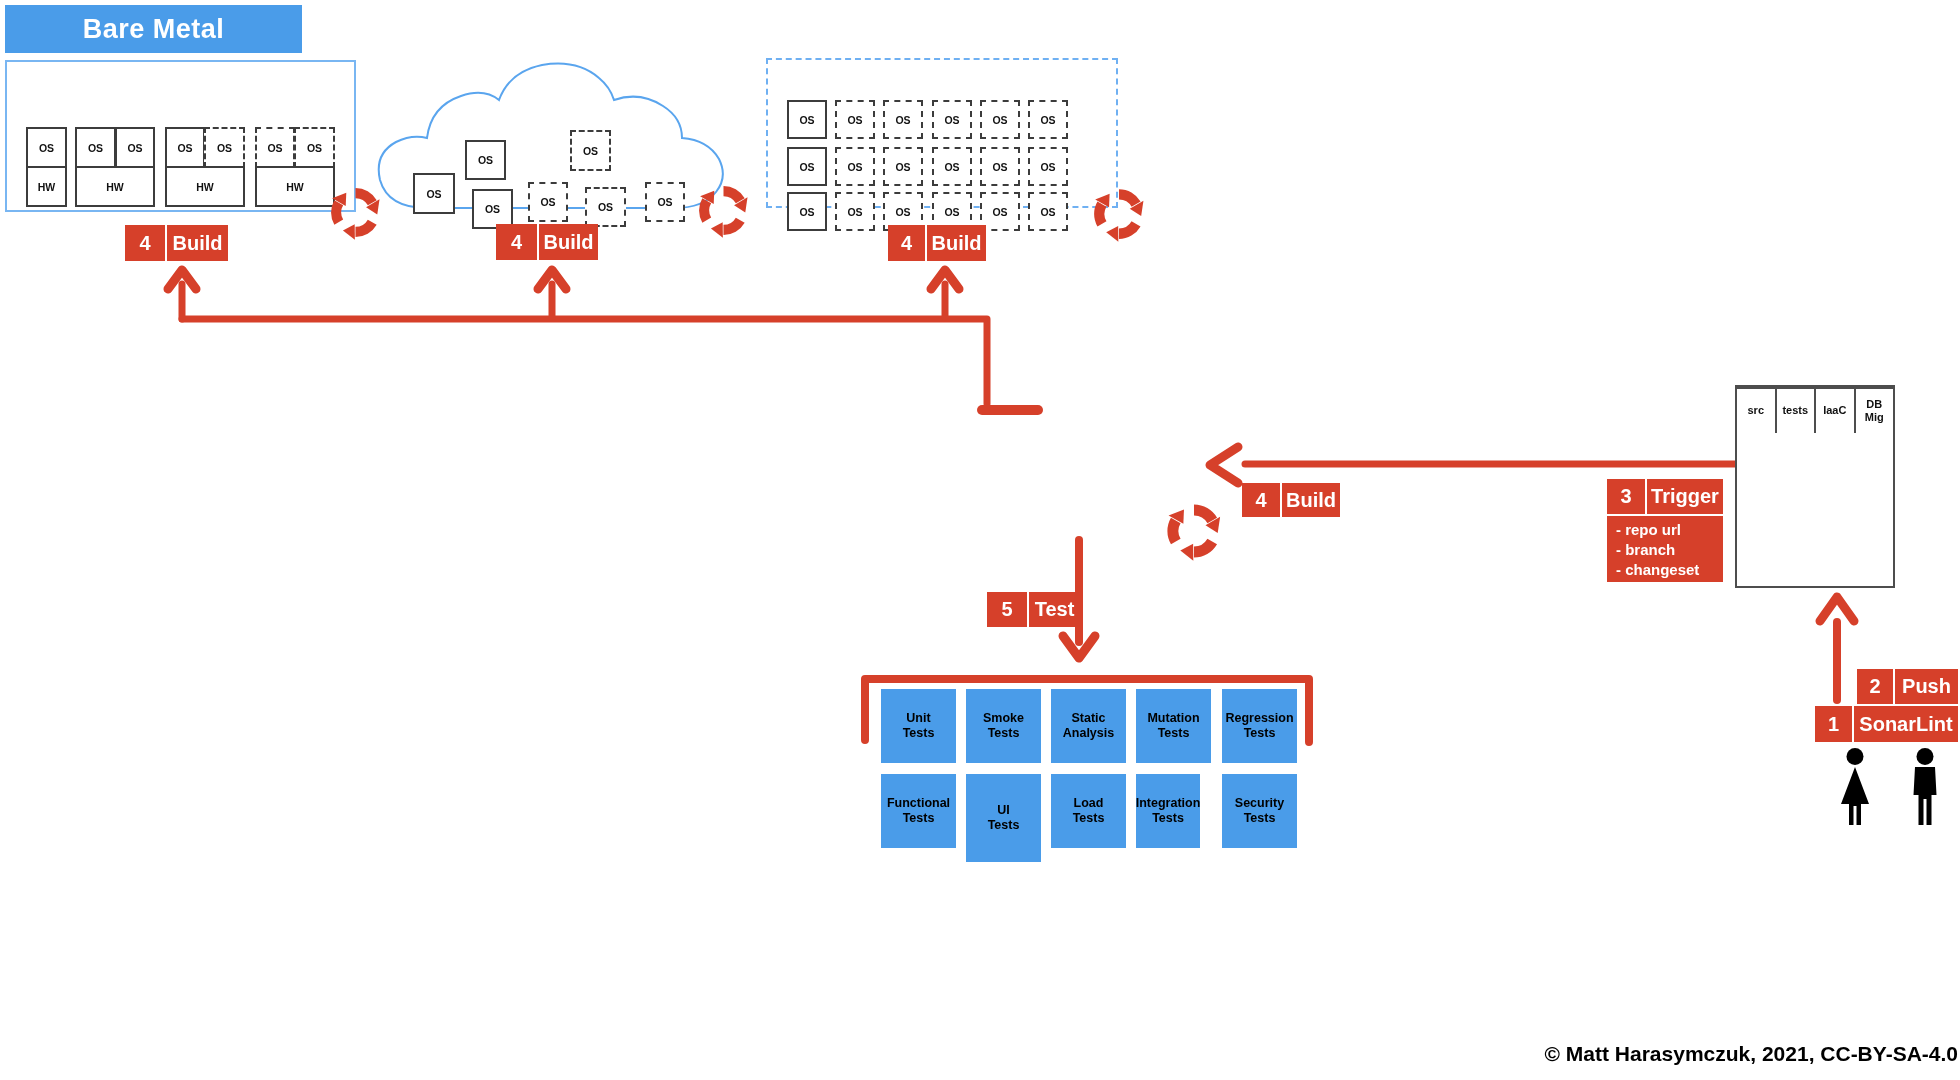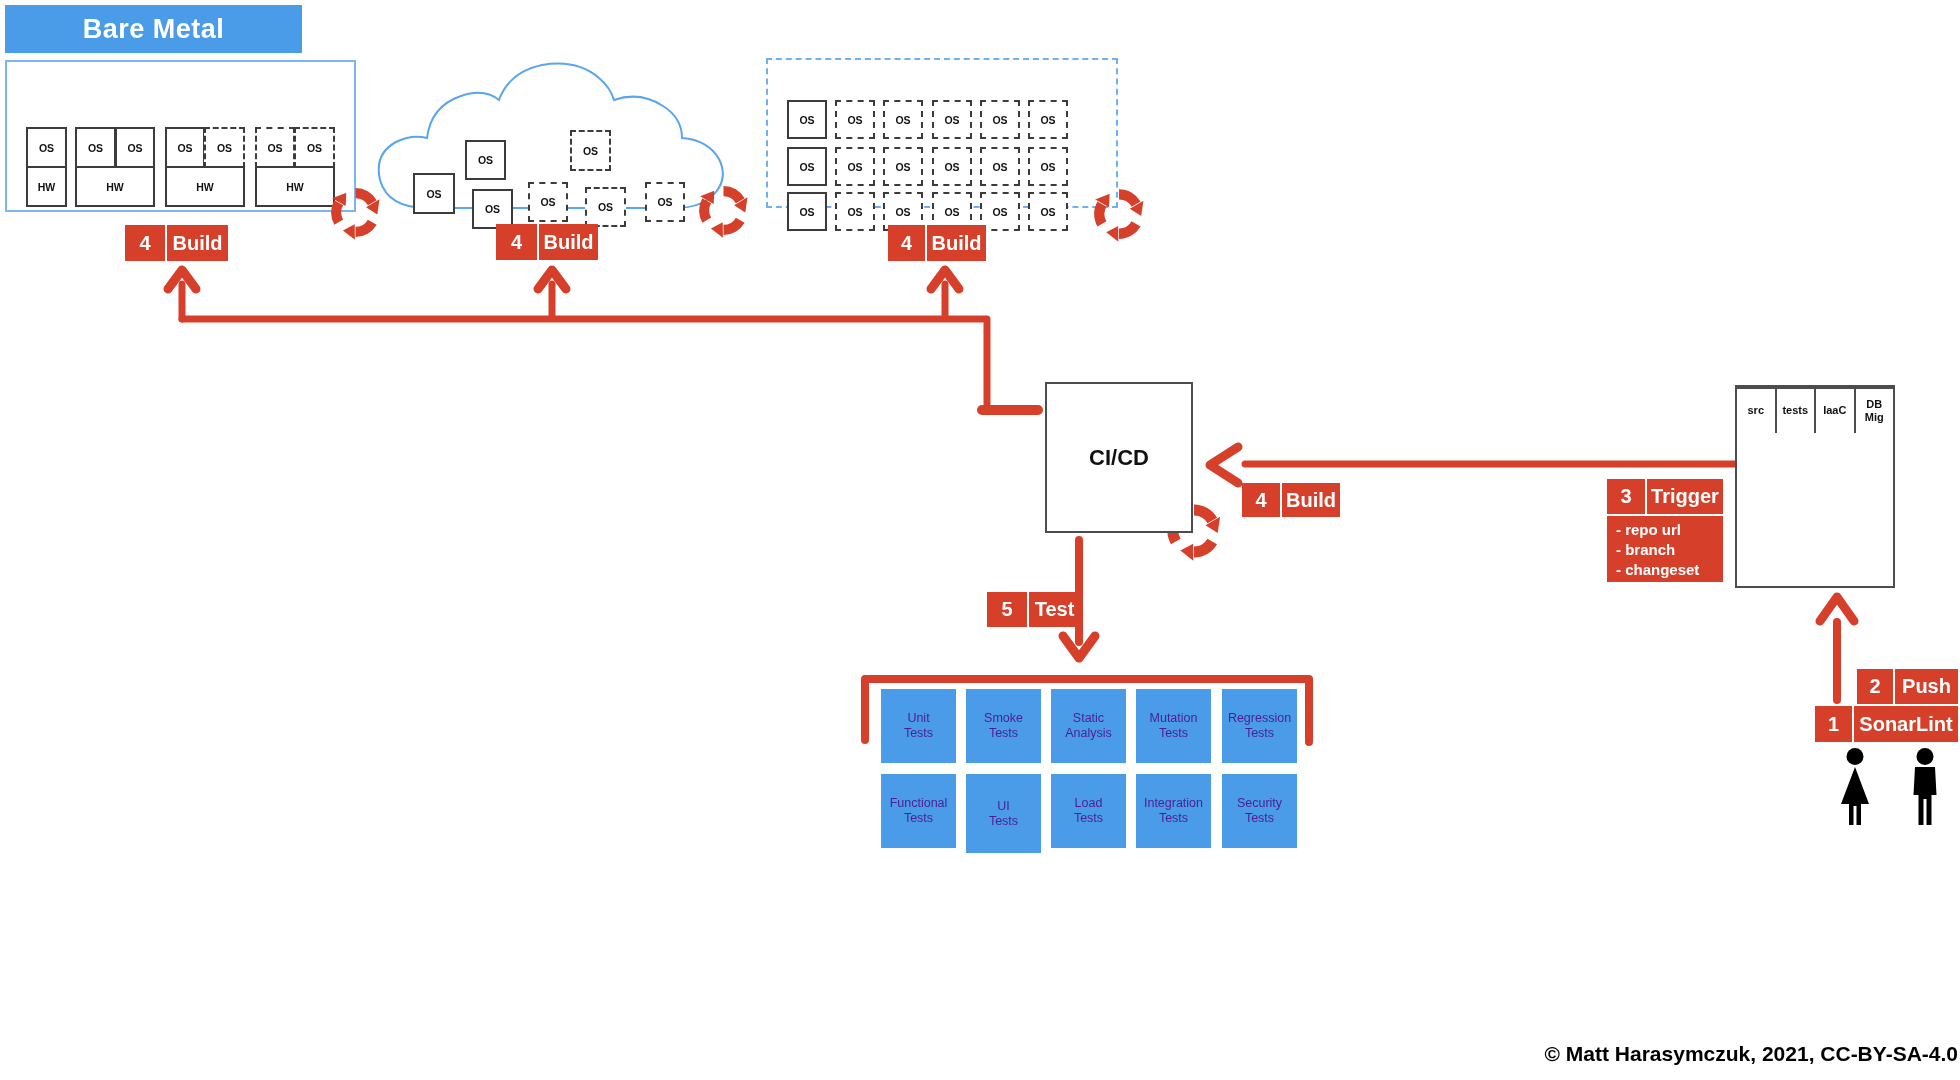--- a/index.html
+++ b/index.html
@@ -20,21 +20,21 @@
   .rpanel{background:#d6402a;color:#fff;font-weight:bold;font-size:15px;
        display:flex;flex-direction:column;justify-content:center;gap:3px;padding-left:9px;}
   .plainbox{border:2px solid #4d4d4d;background:#fff;}
   .cicd-text,.vcs-text{display:flex;flex-direction:column;align-items:center;justify-content:center;
        font-weight:bold;font-size:22px;line-height:1.35;color:#111;}
   .vcs-cells{display:flex;border-top:2px solid #4d4d4d;}
   .vcs-cells .vcell{flex:1;border-right:2px solid #4d4d4d;display:flex;align-items:center;
        justify-content:center;text-align:center;font-weight:bold;font-size:11px;line-height:1.2;
        padding:2px;box-sizing:border-box;}
   .vcs-cells .vcell:last-child{border-right:none;}
-  .testbox{background:#4a9ce9;color:#4c1d95;font-weight:normal;font-size:12.5px;line-height:1.2;
+  .testbox{background:#4a9ce9;color:#000000;font-weight:bold;font-size:12.5px;line-height:1.2;
        display:flex;flex-direction:column;align-items:center;justify-content:center;text-align:center;}
   .copyright{font-weight:bold;font-size:21px;color:#000;text-align:right;}
   svg{display:block;}
 </style>
 </head>
 <body>
 
 <div id="canvas">
 
   <div class="abs hdr" style="left:5px;top:5px;width:297px;height:48px">Bare Metal</div>
@@ -185,23 +185,20 @@
   </div>
   <div class="abs rlabel" style="left:496px;top:224px;width:102px;height:36px">
     <div class="cell num" style="width:41px">4</div>
     <div class="cell txt">Build</div>
   </div>
   <div class="abs rlabel" style="left:888px;top:225px;width:98px;height:36px">
     <div class="cell num" style="width:37px">4</div>
     <div class="cell txt">Build</div>
   </div>
 
-  <div class="abs plainbox cicd-text" style="left:1045px;top:382px;width:148px;height:151px">
-    <span>CI/CD</span>
-  </div>
 
   <div class="abs rlabel" style="left:1242px;top:483px;width:98px;height:34px">
     <div class="cell num" style="width:38px">4</div>
     <div class="cell txt">Build</div>
   </div>
 
   <div class="abs rlabel" style="left:987px;top:592px;width:93px;height:35px">
     <div class="cell num" style="width:40px">5</div>
     <div class="cell txt">Test</div>
   </div>
@@ -261,29 +258,29 @@
         <span>Tests</span>
       </div>
       <div class="abs testbox" style="left: 1222px; top: 689px; width: 75px; height: 74px;">
         <span>Regression</span>
         <span>Tests</span>
       </div>
       <div class="abs testbox" style="left: 881px; top: 774px; width: 75px; height: 74px;">
         <span>Functional</span>
         <span>Tests</span>
       </div>
-      <div class="abs testbox" style="left: 966px; top: 774px; width: 75px; height: 79px;">
+      <div class="abs testbox" style="left: 966px; top: 774px; width: 75px; height: 88px;">
         <span>UI</span>
         <span>Tests</span>
       </div>
       <div class="abs testbox" style="left: 1051px; top: 774px; width: 75px; height: 74px;">
         <span>Load</span>
         <span>Tests</span>
       </div>
-      <div class="abs testbox" style="left: 1136px; top: 774px; width: 75px; height: 74px;">
+      <div class="abs testbox" style="left: 1136px; top: 774px; width: 64px; height: 74px;">
         <span>Integration</span>
         <span>Tests</span>
       </div>
       <div class="abs testbox" style="left: 1222px; top: 774px; width: 75px; height: 74px;">
         <span>Security</span>
         <span>Tests</span>
       </div>
     </div>
 
   <div class="abs copyright" style="left:1450px;top:1042px;width:508px;height:30px">© Matt Harasymczuk, 2021, CC-BY-SA-4.0</div>

